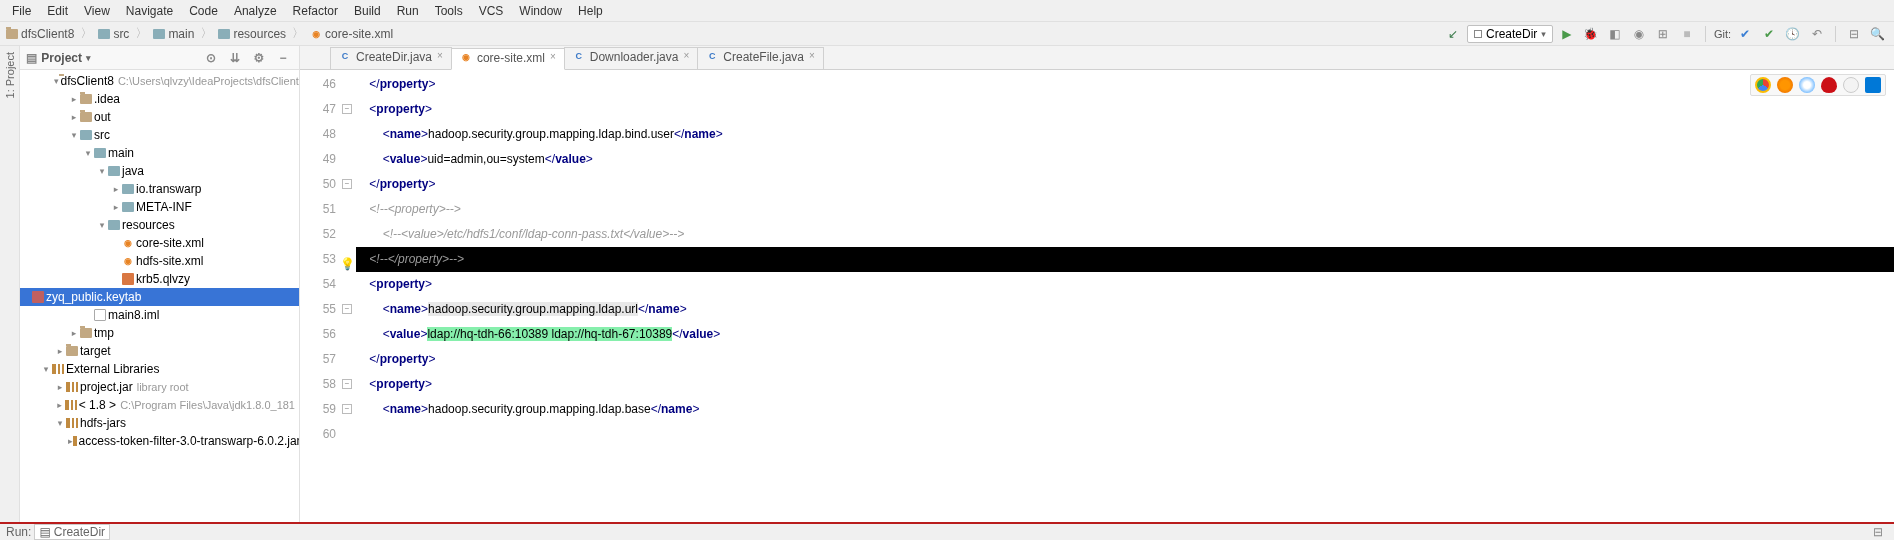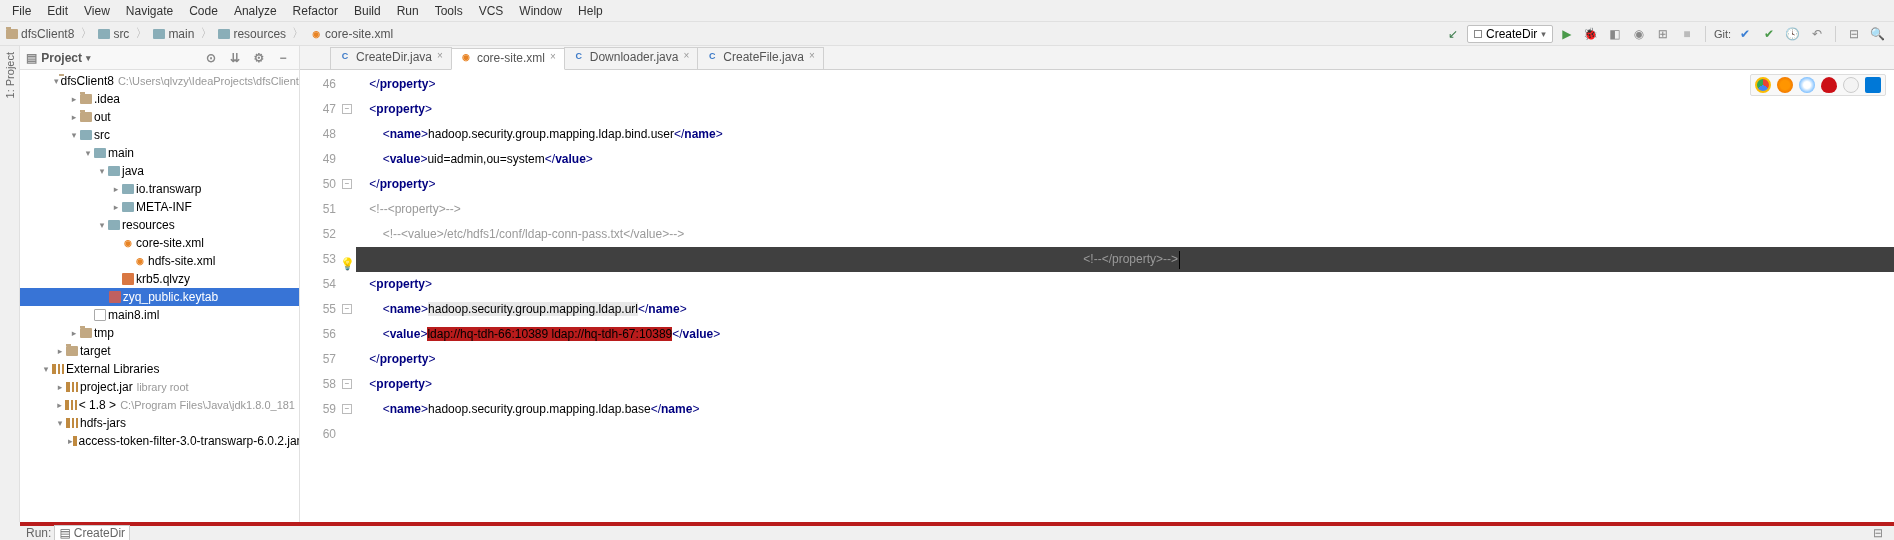--- a/index.html
+++ b/index.html
@@ -50,34 +50,34 @@
 .etab.active { background: #fff; border-bottom: 1px solid #fff; position: relative; top: 1px; }
 .etab .close { color: #999; font-size: 10px; cursor: pointer; }
 
 .code-scroll { flex: 1; display: flex; overflow: auto; position: relative; }
 .gutter-col { width: 56px; text-align: right; color: #a0a0a0; font-family: Consolas, monospace; font-size: 14px; padding-top: 2px; user-select: none; }
 .gutter-col .ln { height: 25px; line-height: 25px; padding-right: 20px; position: relative; }
 .fold-mark { position: absolute; right: 4px; top: 7px; width: 10px; height: 10px; border: 1px solid #bbb; font-size: 8px; line-height: 8px; text-align: center; color: #888; }
 .bulb-mark { position:absolute; right:2px; top:5px; width:14px;height:14px;color:#e2a93a;font-size:12px;}
 .code-col { flex: 1; font-family: Consolas, monospace; font-size: 14px; padding-top: 2px; }
 .code-col .cl { height: 25px; line-height: 25px; white-space: pre; }
-.cl.hl { background: #404040; text-align: center; }
+.cl.hl { background: #000000; }
 .tk-tag { color: #000080; font-weight: bold; }
 .tk-angle { color: #000080; }
 .tk-val { color: #000; }
-.tk-com { color: #9a9a9a; }
+.tk-com { color: #9a9a9a; font-style: italic; }
 .tk-bg-name { background: #e8e8e8; }
-.tk-bg-val { background: #b91c1c; }
+.tk-bg-val { background: #86efac; }
 .caret { display:inline-block; width:1px; height:18px; background:#000; vertical-align:middle; margin-left:1px; }
 
 .browser-icons { position: absolute; right: 8px; top: 28px; background: #f8f8f8; border: 1px solid #ddd; padding: 2px 4px; display: flex; gap: 6px; border-radius: 2px; }
 .bic { width: 16px; height: 16px; border-radius: 50%; }
 
 .crumb-bottom { height: 18px; border-top: 1px solid #e0e0e0; font-size: 11px; color: #888; padding: 1px 6px; background:#fff;}
-.status-row { height: 18px; border-top: 4px solid #b91c1c; display:flex;align-items:center;padding:0 6px;font-size:11px;color:#666;background:#f0f0f0;margin-left:20px;}
+.status-row { height: 18px; border-top: 2px solid #b91c1c; display:flex;align-items:center;padding:0 6px;font-size:11px;color:#666;background:#f0f0f0;}
 </style>
 </head>
 <body>
 
 <div class="menubar">
   <span class="menu-item">File</span>
   <span class="menu-item">Edit</span>
   <span class="menu-item">View</span>
   <span class="menu-item">Navigate</span>
   <span class="menu-item">Code</span>
@@ -204,31 +204,31 @@
         <div class="tree-row" style="padding-left: 76px;">
           <span class="arrow">▾</span>
           <span class="ic-pkg"></span>
           <span class="tlabel">resources</span>
         </div>
         <div class="tree-row" style="padding-left: 90px;">
           <span class="arrow"></span>
           <span class="ic-xml"></span>
           <span class="tlabel">core-site.xml</span>
         </div>
-        <div class="tree-row" style="padding-left: 90px; margin-left: 12px;">
+        <div class="tree-row" style="padding-left: 90px;">
           <span class="arrow"></span>
           <span class="ic-xml"></span>
           <span class="tlabel">hdfs-site.xml</span>
         </div>
         <div class="tree-row" style="padding-left: 90px;">
           <span class="arrow"></span>
           <span class="ic-conf"></span>
           <span class="tlabel">krb5.qlvzy</span>
         </div>
-        <div class="tree-row selected" style=" justify-content: center;">
+        <div class="tree-row selected" style="">
           <span class="arrow"></span>
           <span class="ic-key"></span>
           <span class="tlabel">zyq_public.keytab</span>
         </div>
         <div class="tree-row" style="padding-left: 62px;">
           <span class="arrow"></span>
           <span class="ic-file"></span>
           <span class="tlabel">main8.iml</span>
         </div>
         <div class="tree-row" style="padding-left: 48px;">

